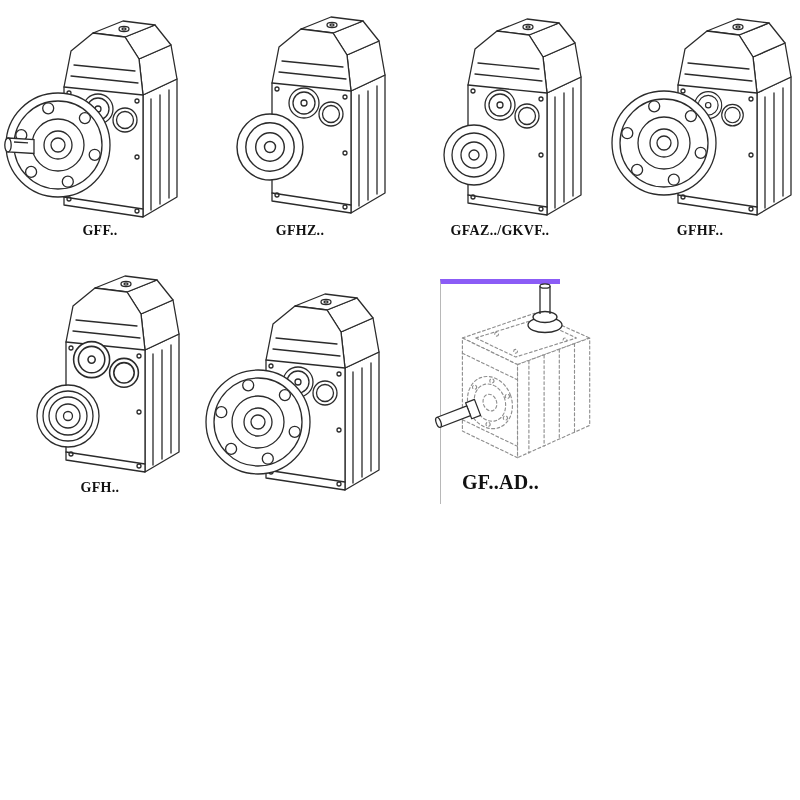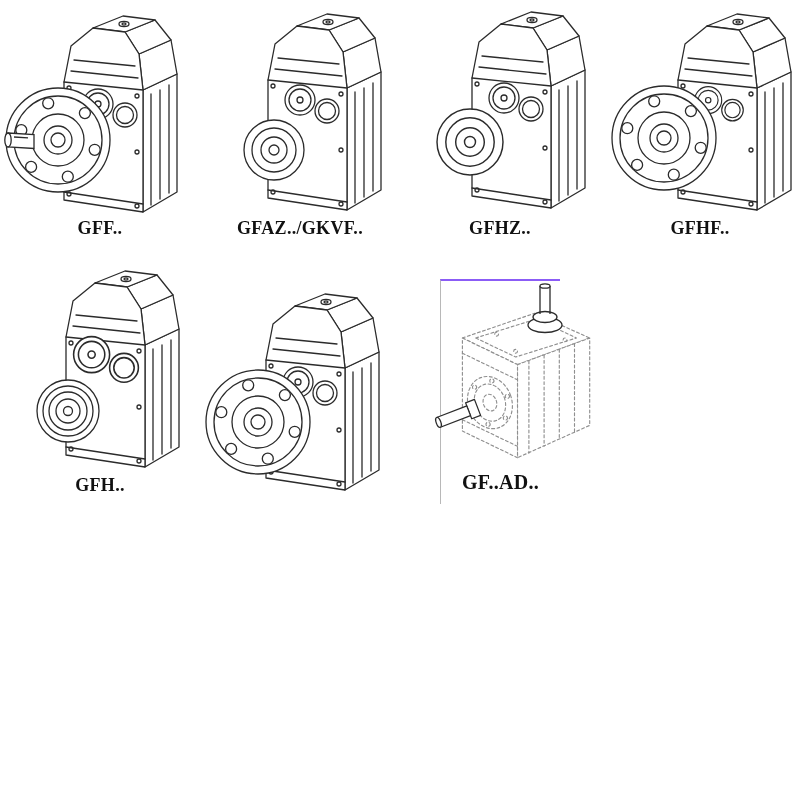--- a/index.html
+++ b/index.html
@@ -12,25 +12,25 @@
     display:grid;
     grid-template-columns:repeat(4,200px);
     grid-template-rows:263px 257px 280px;
   }
   .cell{
     display:flex;flex-direction:column;align-items:center;justify-content:flex-end;
     box-sizing:border-box;
   }
   .art{flex:0 0 auto;line-height:0;}
   .lbl{
-    font-weight:bold;font-size:18px;color:#111;
+    font-weight:bold;font-size:14px;color:#111;
     letter-spacing:.3px;margin:0 0 8px 0;white-space:nowrap;
   }
   .row3 .lbl{font-size:20px;margin-bottom:10px;}
-  .cell-ad{border-left:1px solid #b8b8b8;border-top:2px solid #8b5cf6;}
+  .cell-ad{border-left:1px solid #b8b8b8;border-top:5px solid #8b5cf6;}
   svg{color:#2b2b2b;}
   .dash{color:#8f8f8f;stroke-dasharray:3 2.6;}
   .defs-holder{position:absolute;width:0;height:0;overflow:hidden;}
 </style>
 </head>
 <body>
 
 <svg class="defs-holder" aria-hidden="true">
   <defs>
 
@@ -179,41 +179,41 @@
           <path d="M14,147 L28,147.8" fill="none"></path>
         </g>
       </svg>
     </div>
     <figcaption class="lbl">GFF..</figcaption>
   </figure>
 
   <figure class="cell">
     <div class="art">
       <svg width="200" height="228" viewBox="0 0 200 228">
+        <use href="#hb" transform="translate(38,0)"></use>
+        <use href="#tc" transform="translate(86,90)"></use>
+        <g transform="translate(70,152) scale(1.1)">
+            <use href="#hub"></use>
+          </g>
+      </svg>
+    </div>
+    <figcaption class="lbl">GFHZ..</figcaption>
+  </figure>
+
+  <figure class="cell">
+    <div class="art">
+      <svg width="200" height="228" viewBox="0 0 200 228">
         <use href="#hb" transform="translate(34,2)"></use>
         <use href="#tc" transform="translate(82,92)"></use>
         <g transform="translate(74,160)">
             <use href="#hub"></use>
           </g>
       </svg>
     </div>
     <figcaption class="lbl">GFAZ../GKVF..</figcaption>
-  </figure>
-
-  <figure class="cell">
-    <div class="art">
-      <svg width="200" height="228" viewBox="0 0 200 228">
-        <use href="#hb" transform="translate(38,0)"></use>
-        <use href="#tc" transform="translate(86,90)"></use>
-        <g transform="translate(70,152) scale(1.1)">
-            <use href="#hub"></use>
-          </g>
-      </svg>
-    </div>
-    <figcaption class="lbl">GFHZ..</figcaption>
   </figure>
 
   <figure class="cell">
     <div class="art">
       <svg width="200" height="228" viewBox="0 0 200 228">
         <use href="#hb" transform="translate(44,2)"></use>
         <use href="#tc" transform="translate(92,94) scale(0.9)"></use>
         <g transform="translate(64,148)">
             <use href="#flangeF"></use>
           </g>

